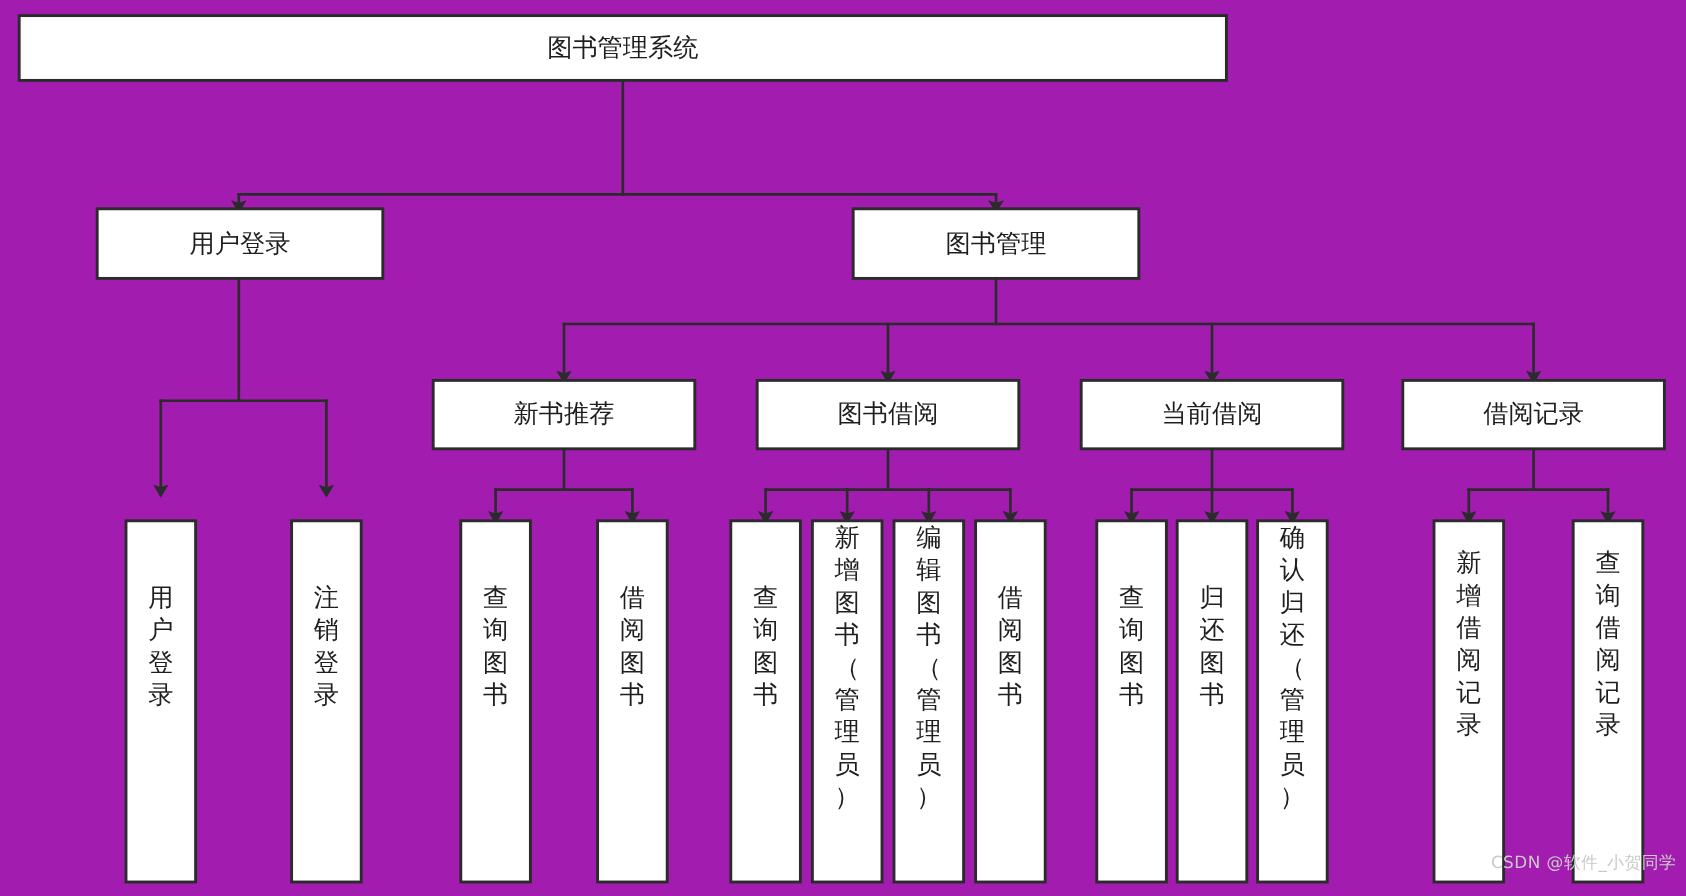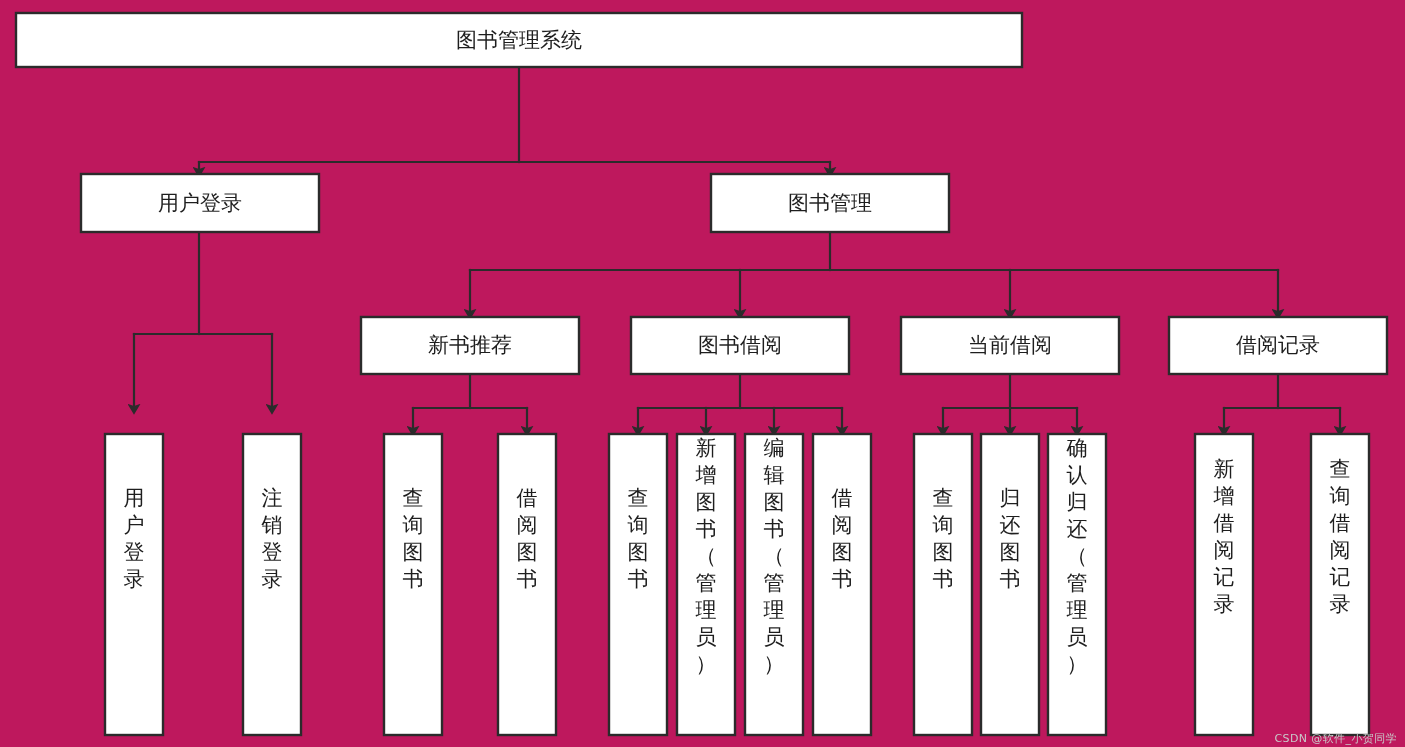--- a/index.html
+++ b/index.html
@@ -10,21 +10,21 @@
   body {
     width: 1405px;
     height: 747px;
     font-family: "DejaVu Sans", "Liberation Sans", sans-serif;
     overflow: hidden;
   }
   #diagram-root {
     position: relative;
     width: 1405px;
     height: 747px;
-    background: #be185d;
+    background: #a21caf;
   }
   svg#diagram-svg {
     position: absolute;
     top: 0;
     left: 0;
     width: 1405px;
     height: 747px;
     display: block;
   }
   .node-box {
@@ -50,23 +50,23 @@
   }
   .node-label-vertical {
     fill: #1e1e1e;
     font-family: "DejaVu Sans", "Liberation Sans", sans-serif;
     font-size: 21px;
     text-anchor: middle;
   }
   .watermark {
     position: absolute;
     right: 8px;
-    bottom: 1px;
-    font-family: "DejaVu Sans", "Liberation Sans", sans-serif;
-    font-size: 11px;
+    bottom: 19px;
+    font-family: "DejaVu Sans", "Liberation Sans", sans-serif;
+    font-size: 14px;
     color: #c9c9c9;
     white-space: nowrap;
     letter-spacing: 0.4px;
   }
 </style>
 </head>
 <body>
 
 <div id="diagram-root">
 

